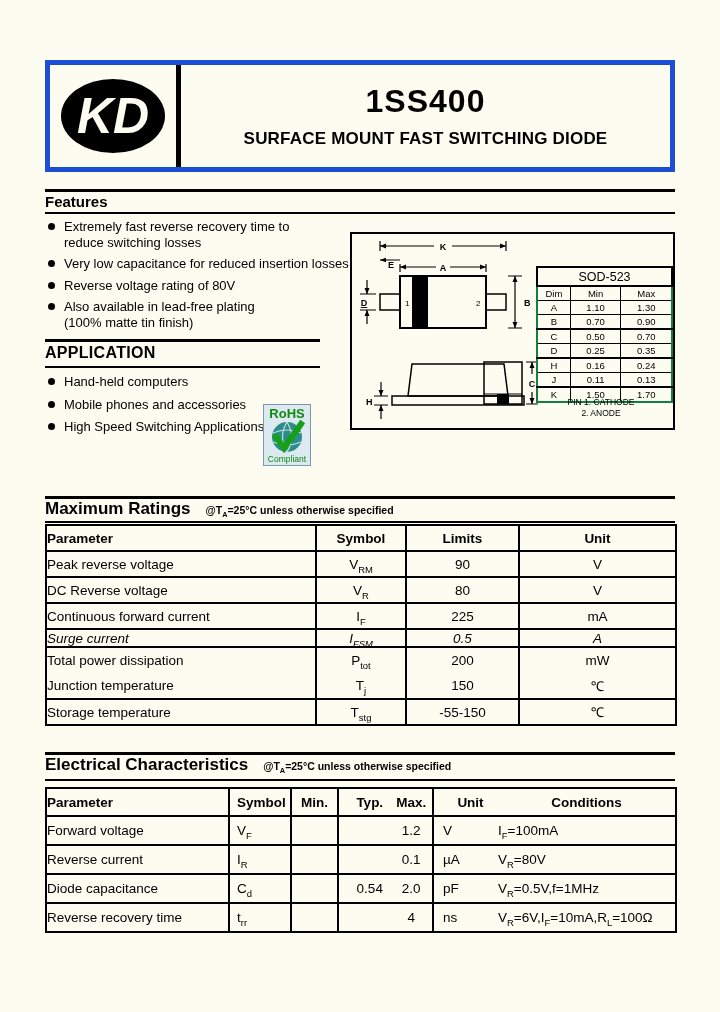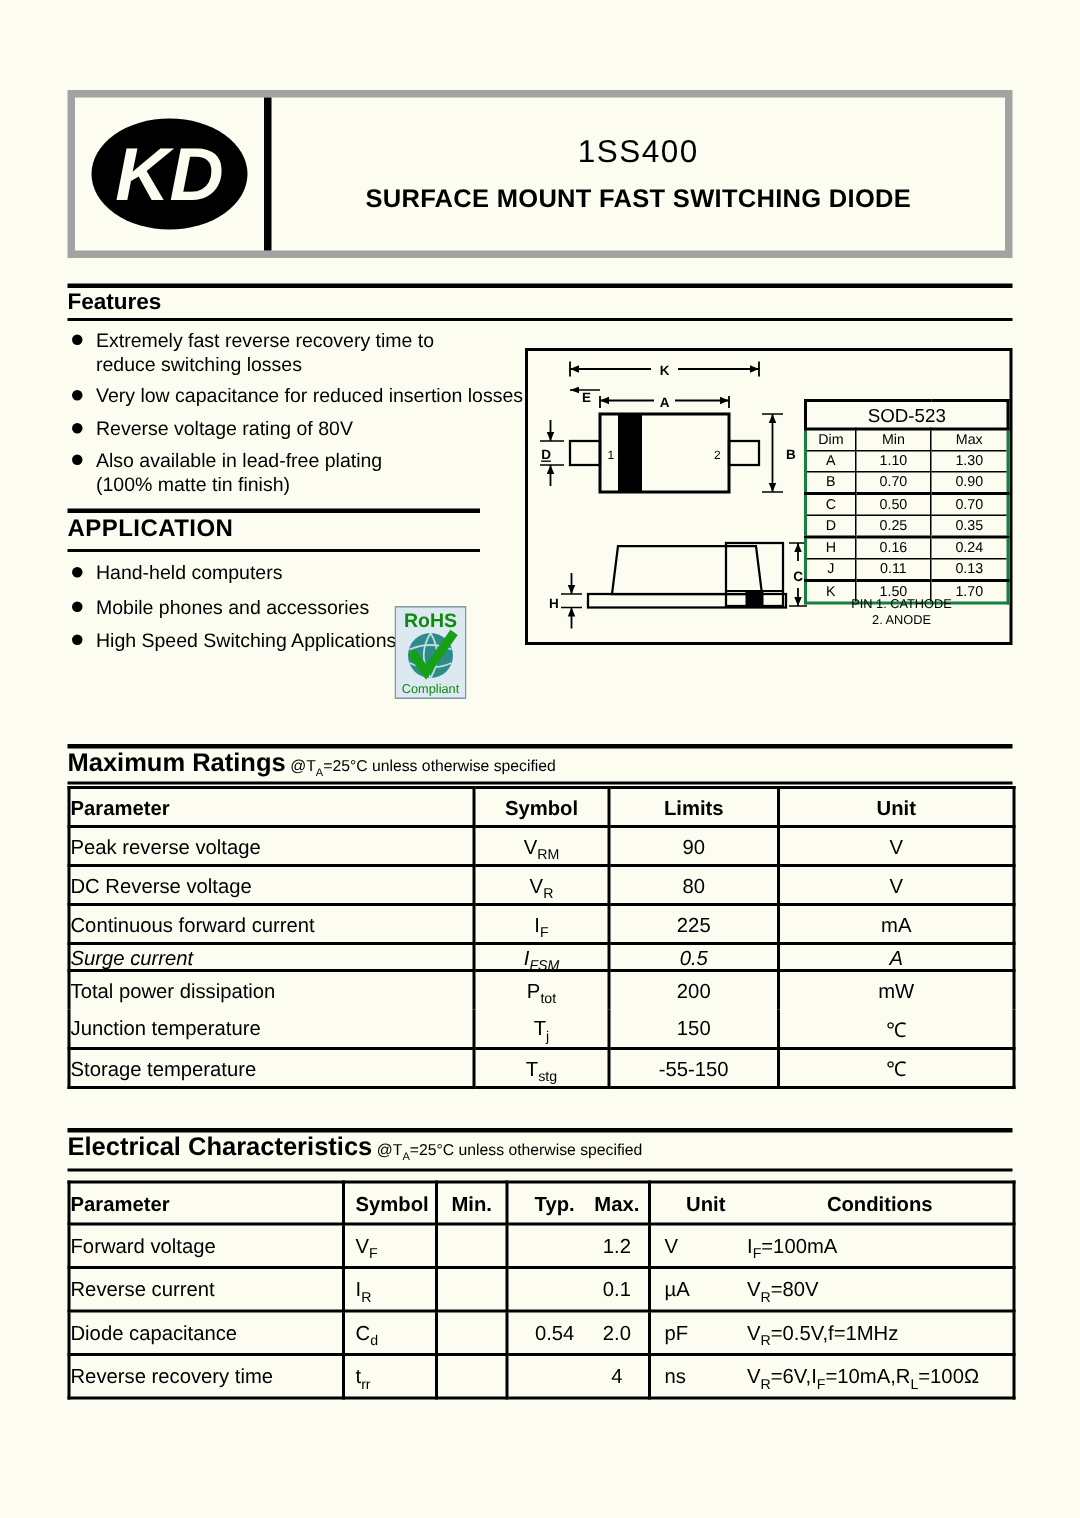--- a/index.html
+++ b/index.html
@@ -2,29 +2,29 @@
 <html><head>
 <meta charset="utf-8">
 <style>
   html,body{margin:0;padding:0;background:#fcfcf0;}
   .page{position:relative;width:720px;height:1012px;background:#fcfcf0;
         font-family:"Liberation Sans",sans-serif;color:#000;overflow:hidden;}
   .abs{position:absolute;box-sizing:border-box;}
   .rule{position:absolute;background:#000;}
 
   
-  .header-box{left:45px;top:60px;width:630px;height:112px;border:5px solid #a3a3a3;display:flex;}
+  .header-box{left:45px;top:60px;width:630px;height:112px;border:5px solid #1d4ed8;display:flex;}
   .logo-cell{width:126px;border-right:5px solid #000;display:flex;align-items:center;justify-content:center;}
   .title-cell{flex:1;display:flex;flex-direction:column;align-items:center;justify-content:center;gap:9px;}
-  .part-number{font-size:21px;font-weight:normal;letter-spacing:1px;}
+  .part-number{font-size:32px;font-weight:bold;letter-spacing:1px;}
   .subtitle{font-size:17px;font-weight:bold;letter-spacing:.2px;}
 
   
   .sec-title{position:absolute;font-weight:bold;}
-  .note-small{font-size:10.5px;font-weight:normal;margin-left:3px;}
+  .note-small{font-size:10.5px;font-weight:bold;margin-left:15px;}
 
   
   .blist{position:absolute;}
   .b-item{display:flex;gap:9px;font-size:13px;line-height:15.5px;margin-bottom:6px;white-space:pre-line;}
   .dot{flex:0 0 auto;width:7px;height:7px;border-radius:50%;background:#000;margin-top:4px;}
 
   
   .pkg-box{left:350px;top:232px;width:325px;height:198px;border:2px solid #000;}
   .dim-table{position:absolute;left:184px;top:32px;border-collapse:collapse;}
   .dim-table td,.dim-table th{border:1px solid #000;font-size:9.5px;text-align:center;

